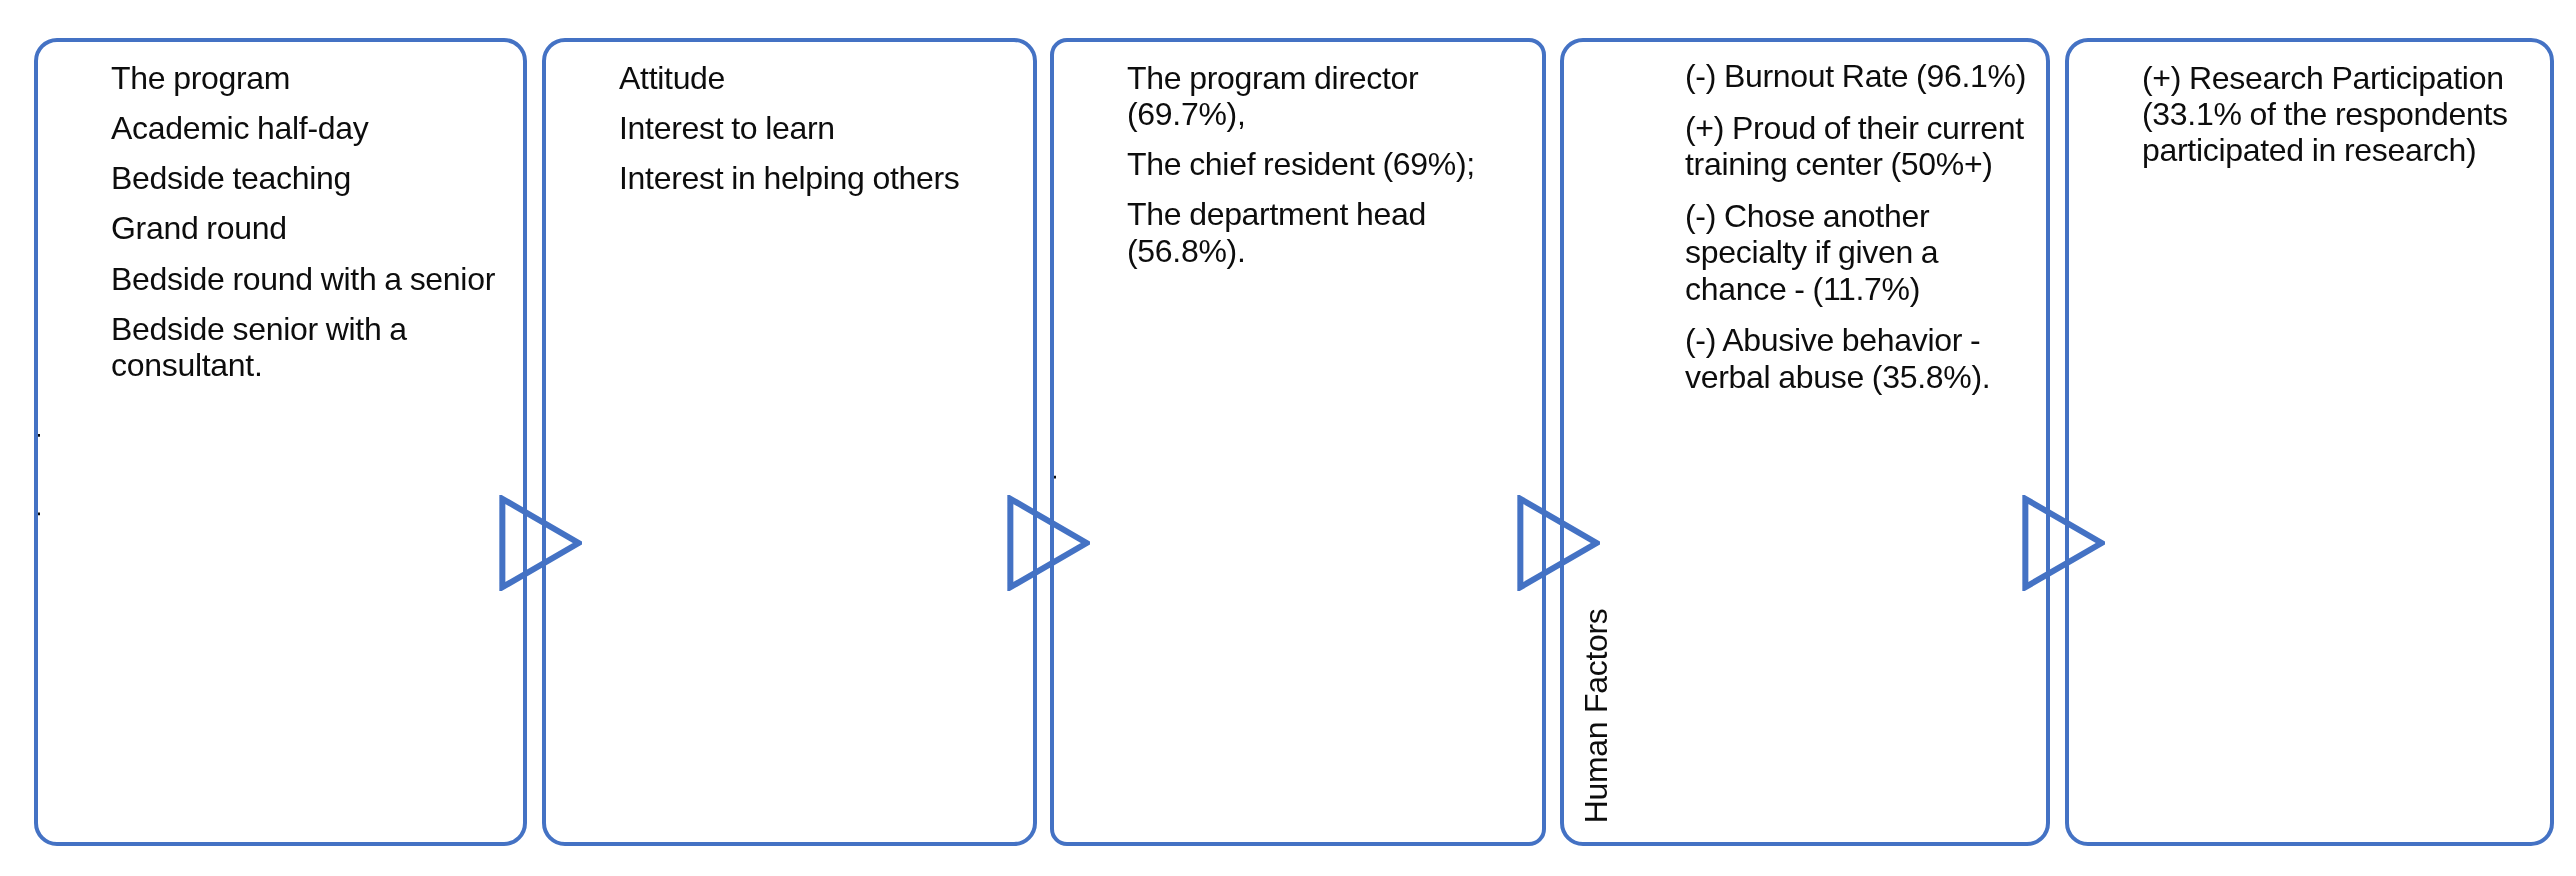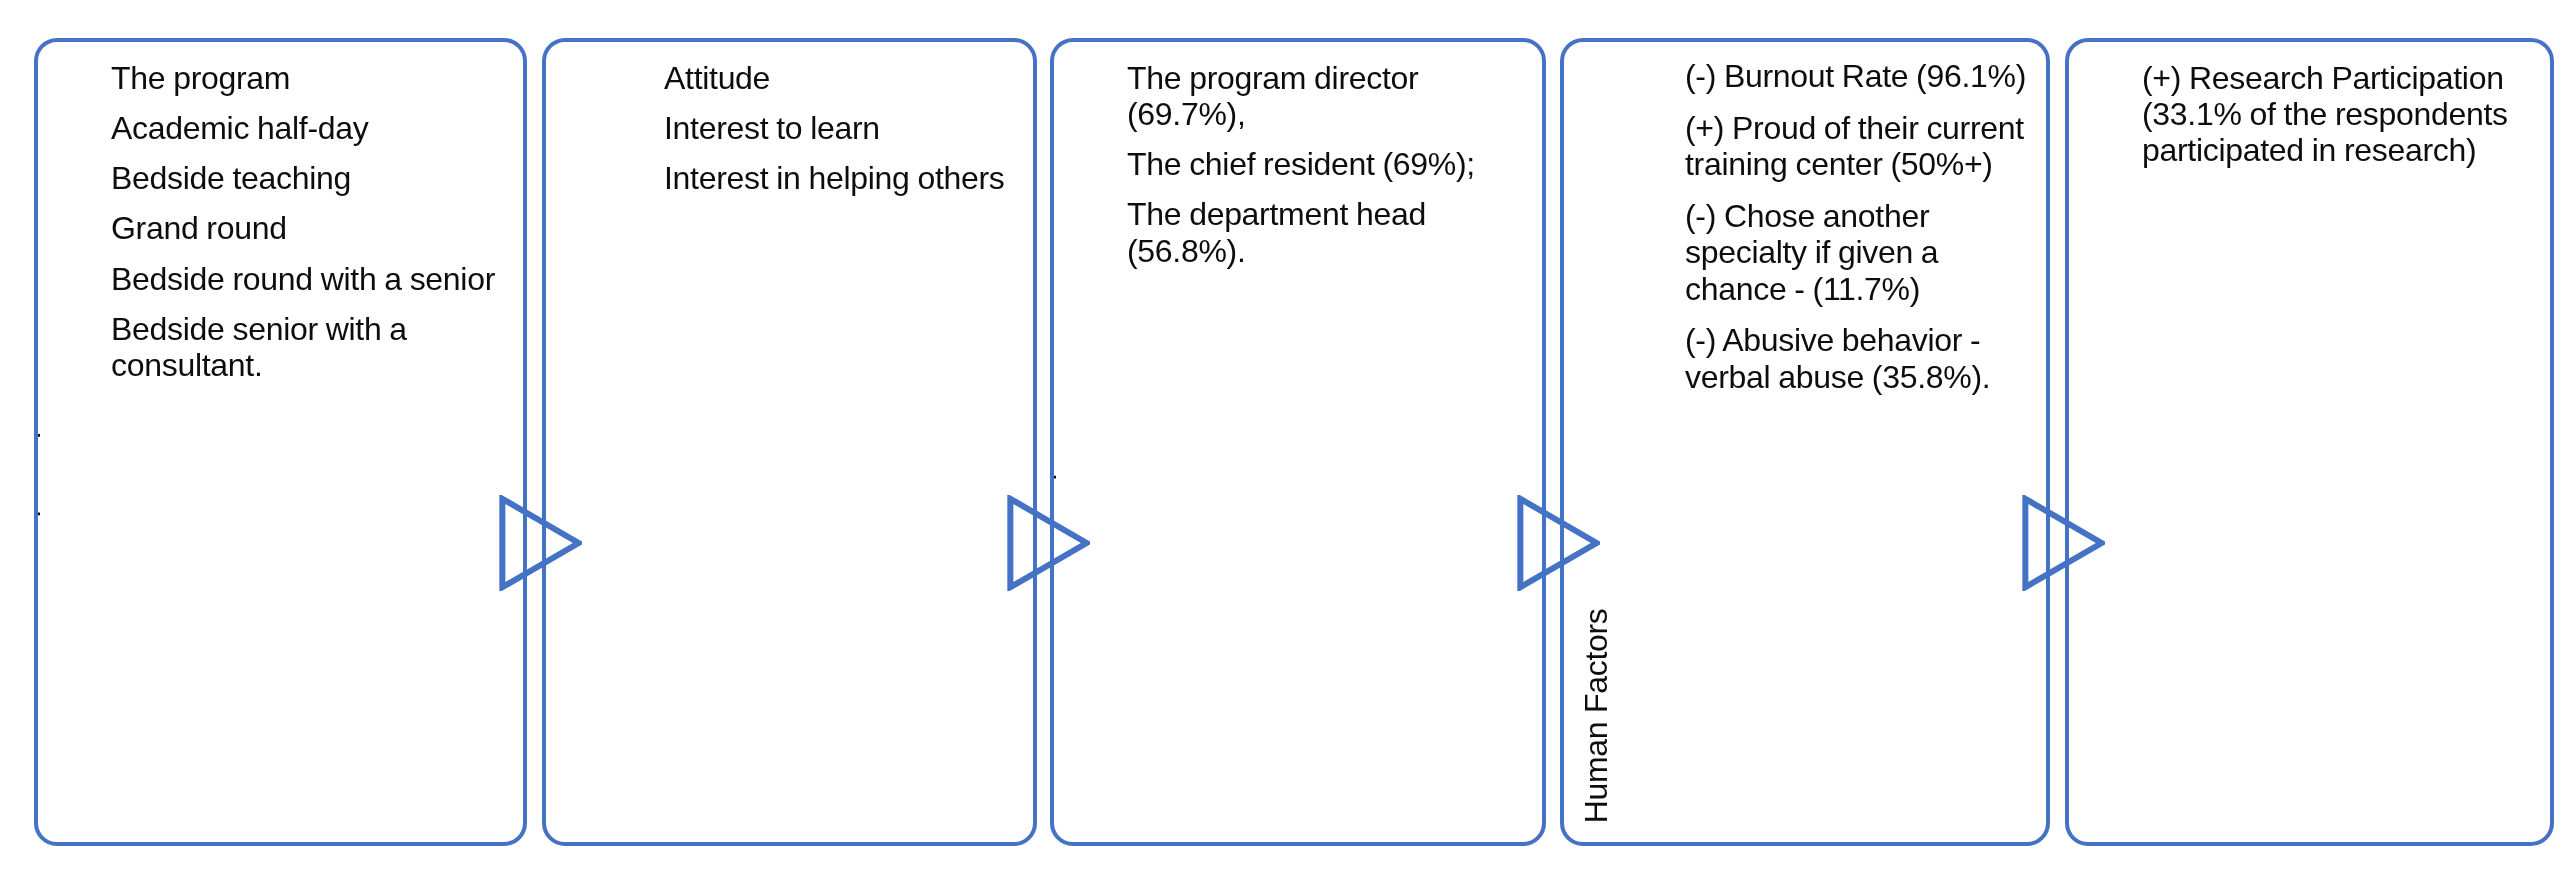--- a/index.html
+++ b/index.html
@@ -32,22 +32,22 @@
     border: 4px solid #4472c4;
     border-radius: 23px;
     background: #ffffff;
     display: flex;
     flex-direction: row;
     align-items: stretch;
     overflow: hidden;
   }
 
   .stage-1 { left: 34px;   width: 493px; }
-  .stage-2 { left: 542px;  width: 495px; gap: 45px; }
-  .stage-3 { left: 1050px; width: 496px; }
+  .stage-2 { left: 542px;  width: 495px; }
+  .stage-3 { left: 1050px; width: 496px; border-radius: 17px; }
   .stage-4 { left: 1560px; width: 490px; padding-left: 48px; }
   .stage-5 { left: 2065px; width: 489px; }
 
   
   .stage-label-col {
     flex: 0 0 auto;
     width: 58px;
     position: relative;
   }
   .stage-label {

